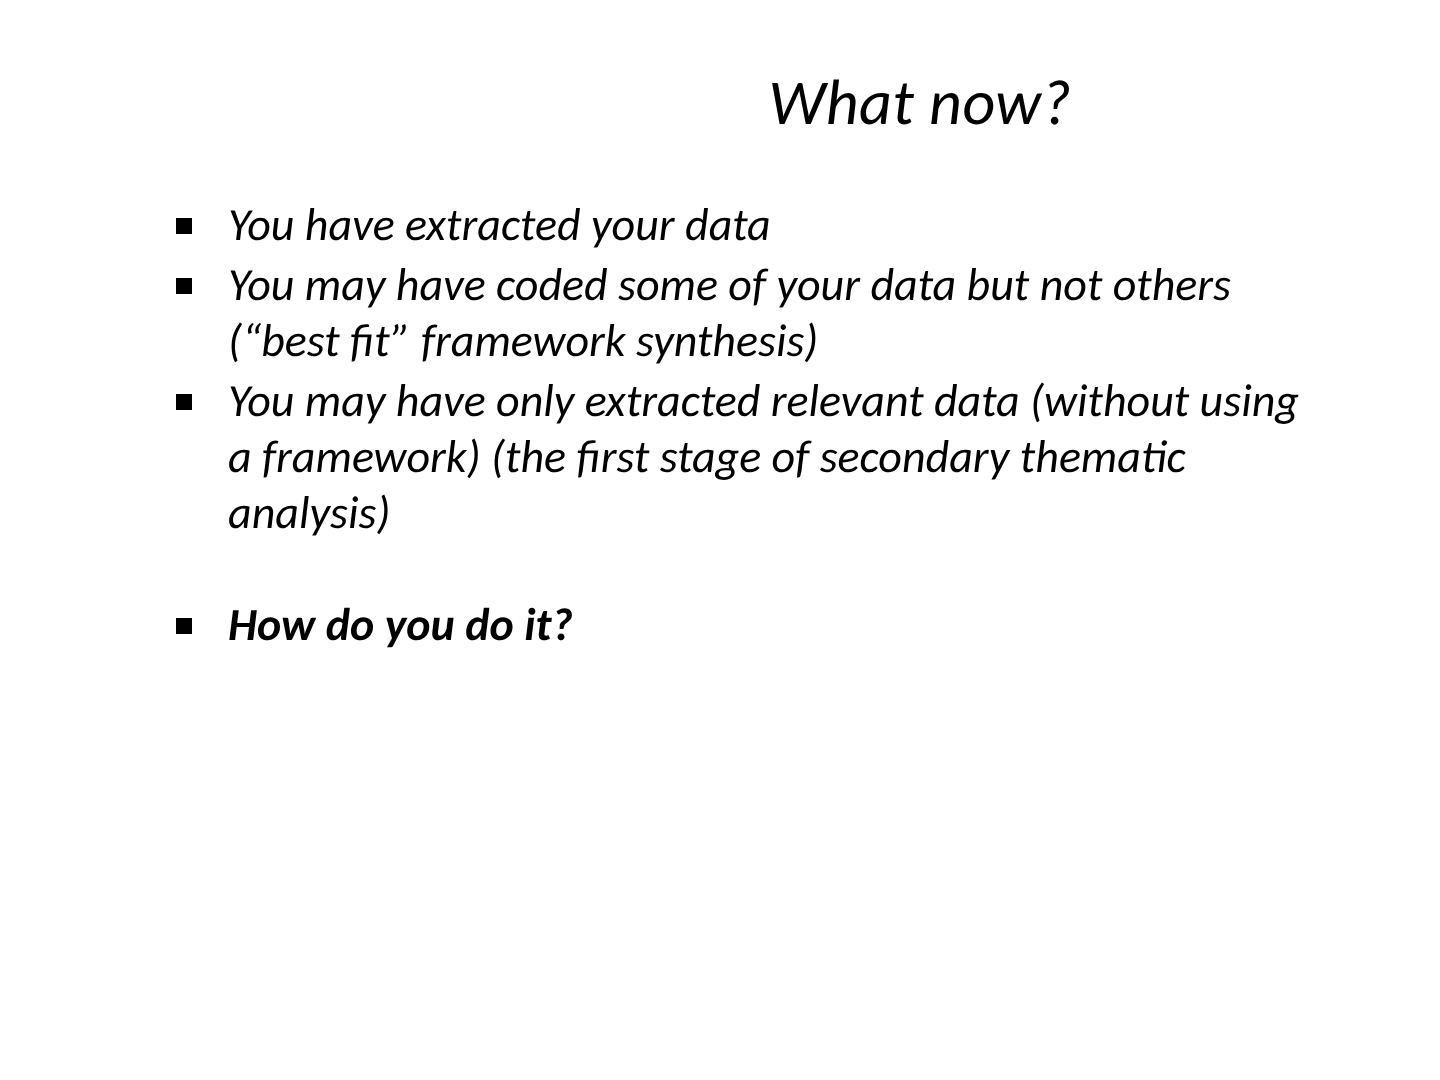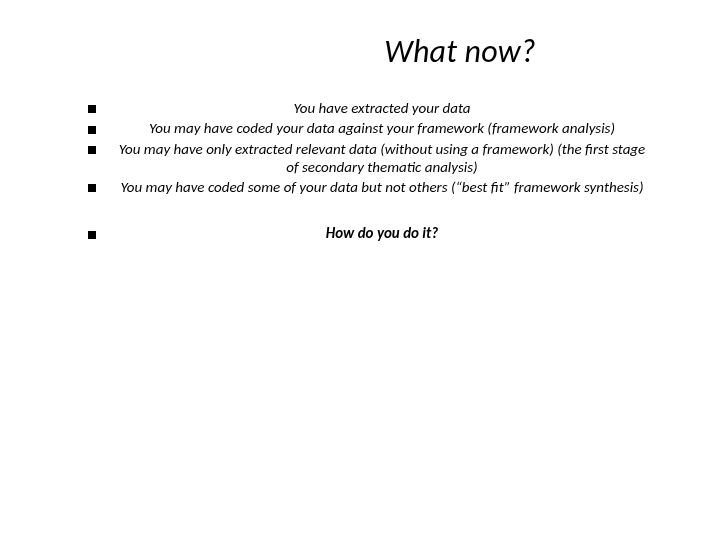--- a/index.html
+++ b/index.html
@@ -27,25 +27,24 @@
     padding-left: 200px; 
     letter-spacing: 0.2px;
   }
   ul.bullets {
     list-style: none;
     margin: 0 0 28px 0;
     padding: 0 10px 0 28px;
   }
   ul.bullets li {
     position: relative;
-    font-size: 15px;
+    font-size: 23px;
     line-height: 1.22;
     margin: 0 0 2px 0;
     padding-left: 26px;
-    text-align: center;
   }
   ul.bullets li::before {
     content: "";
     position: absolute;
     left: 0;
     top: 0.42em;
     width: 8px;
     height: 8px;
     background: #000;
   }
@@ -58,22 +57,21 @@
 </style>
 </head>
 <body>
 
 <div class="slide">
 
   <div class="title">What now?</div>
 
   <ul class="bullets">
     <li>You have extracted your data</li>
-    <li>You may have coded your data against your framework (framework analysis)</li>
+    <li>You may have coded some of your data but not others (“best fit” framework synthesis)</li>
     <li>You may have only extracted relevant data (without using a framework) (the first stage of secondary thematic analysis)</li>
-    <li>You may have coded some of your data but not others (“best fit” framework synthesis)</li>
   </ul>
 
   <ul class="bullets bold group2">
     <li>How do you do it?</li>
   </ul>
 
 </div>
 
 </body></html>

